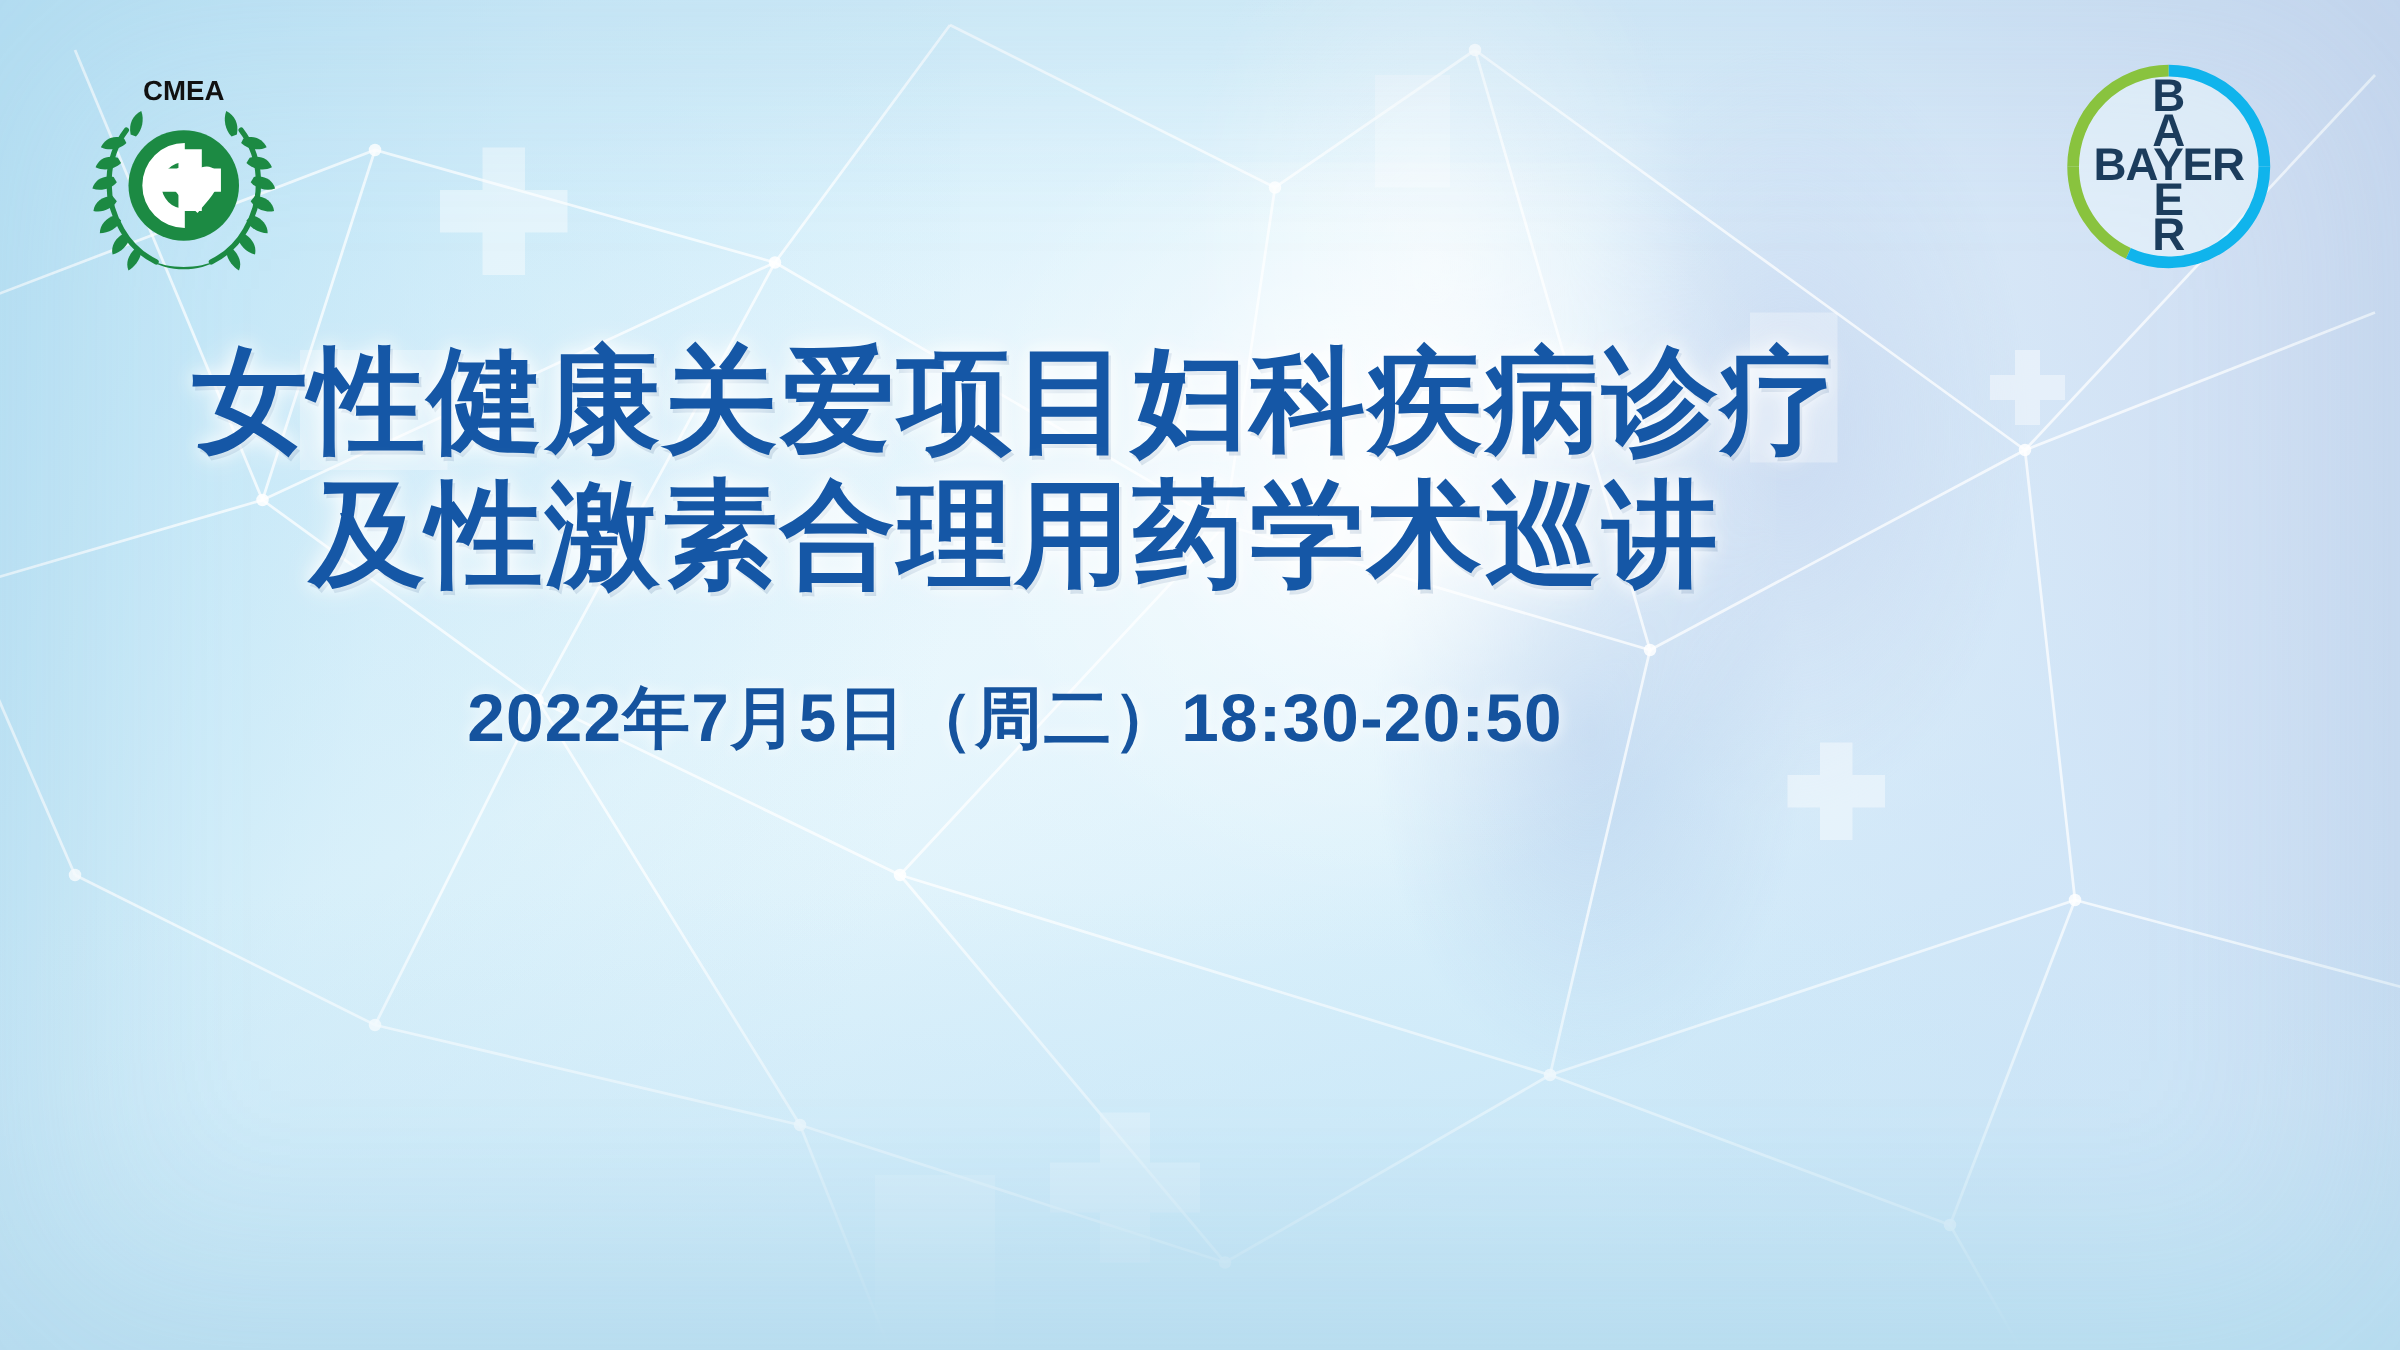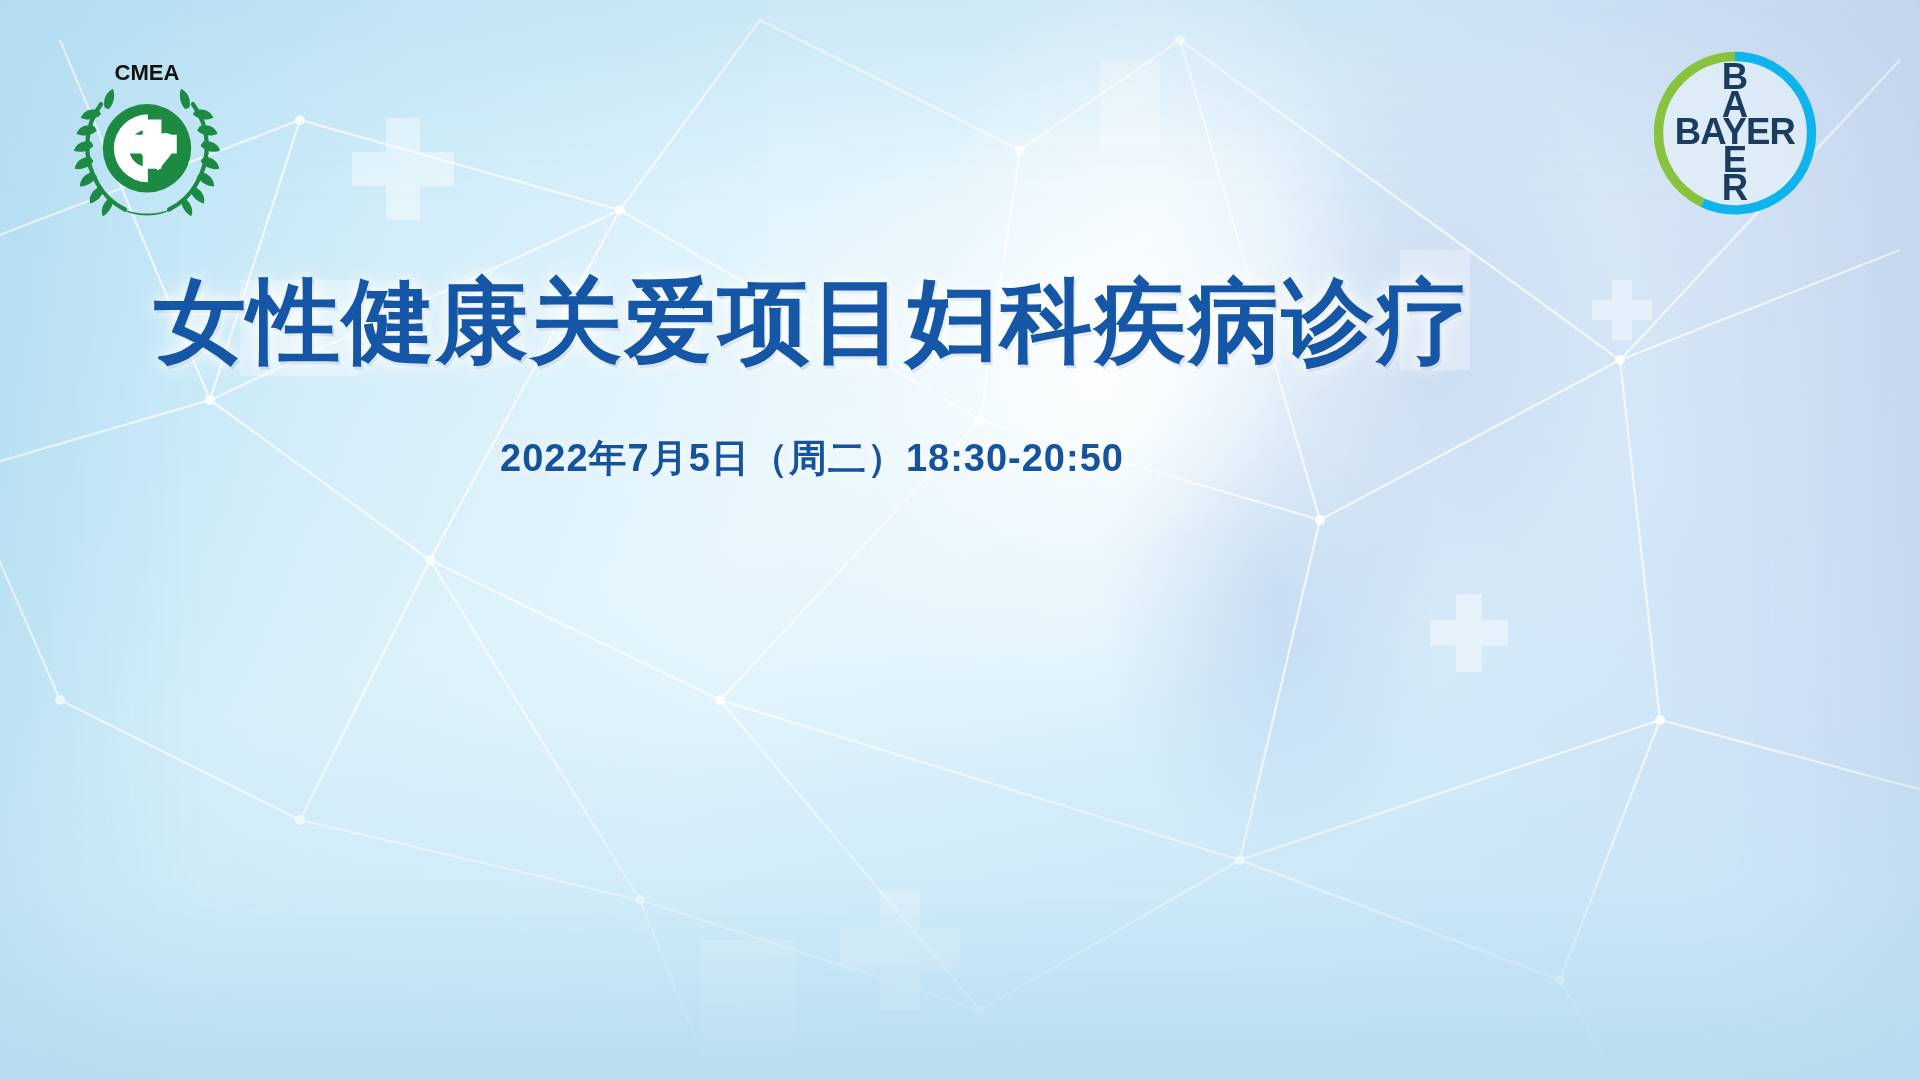--- a/index.html
+++ b/index.html
@@ -92,21 +92,21 @@
     font-weight: bold;
     color: #1557a6;
     letter-spacing: 2px;
     text-shadow:
       0 0 14px rgba(255,255,255,0.95),
       0 0 26px rgba(255,255,255,0.75),
       2px 3px 0 rgba(12,60,120,0.18);
   }
   .date-line {
     margin-top: 58px;
-    font-size: 38px;
+    font-size: 54px;
     font-weight: bold;
     color: #15539e;
     letter-spacing: 1px;
     text-shadow: 0 0 12px rgba(255,255,255,0.9);
   }
   .orgs {
     margin-top: 78px;
     display: flex;
     flex-direction: column;
     gap: 42px;
@@ -261,19 +261,20 @@
       <text x="100" y="81">A</text>
       <text x="100" y="146">E</text>
       <text x="100" y="179">R</text>
     </g>
   </svg>
 
   <div class="content">
 
     <div class="title-wrap">
       <span class="title-line">女性健康关爱项目妇科疾病诊疗</span>
+      <span class="title-line">及性激素合理用药学术巡讲</span>
     </div>
 
     <div class="date-line">2022年7月5日（周二）18:30-20:50</div>
 
 
   </div>
 </div>
 
 </body></html>

